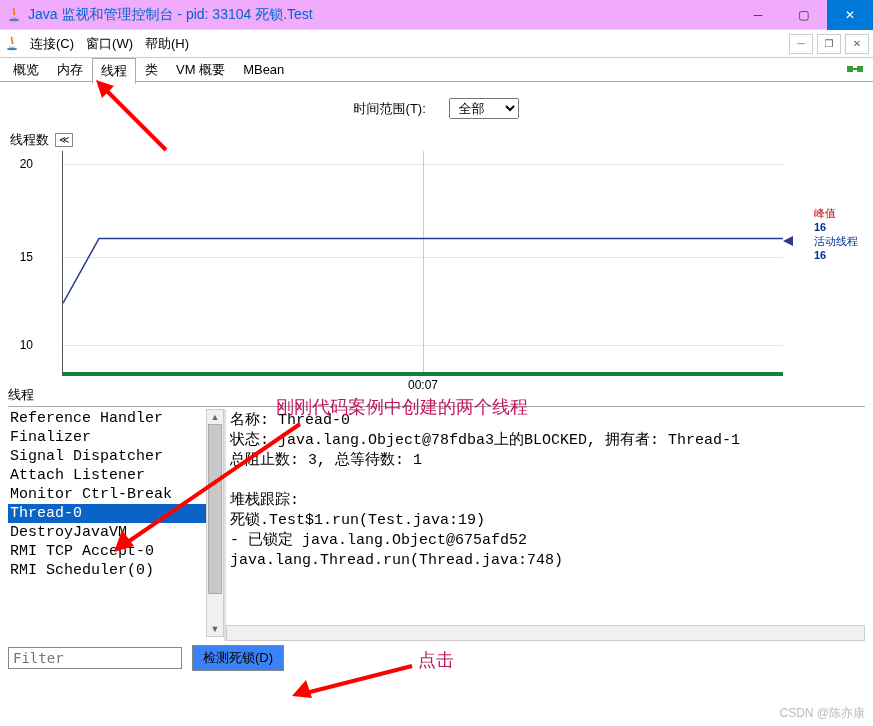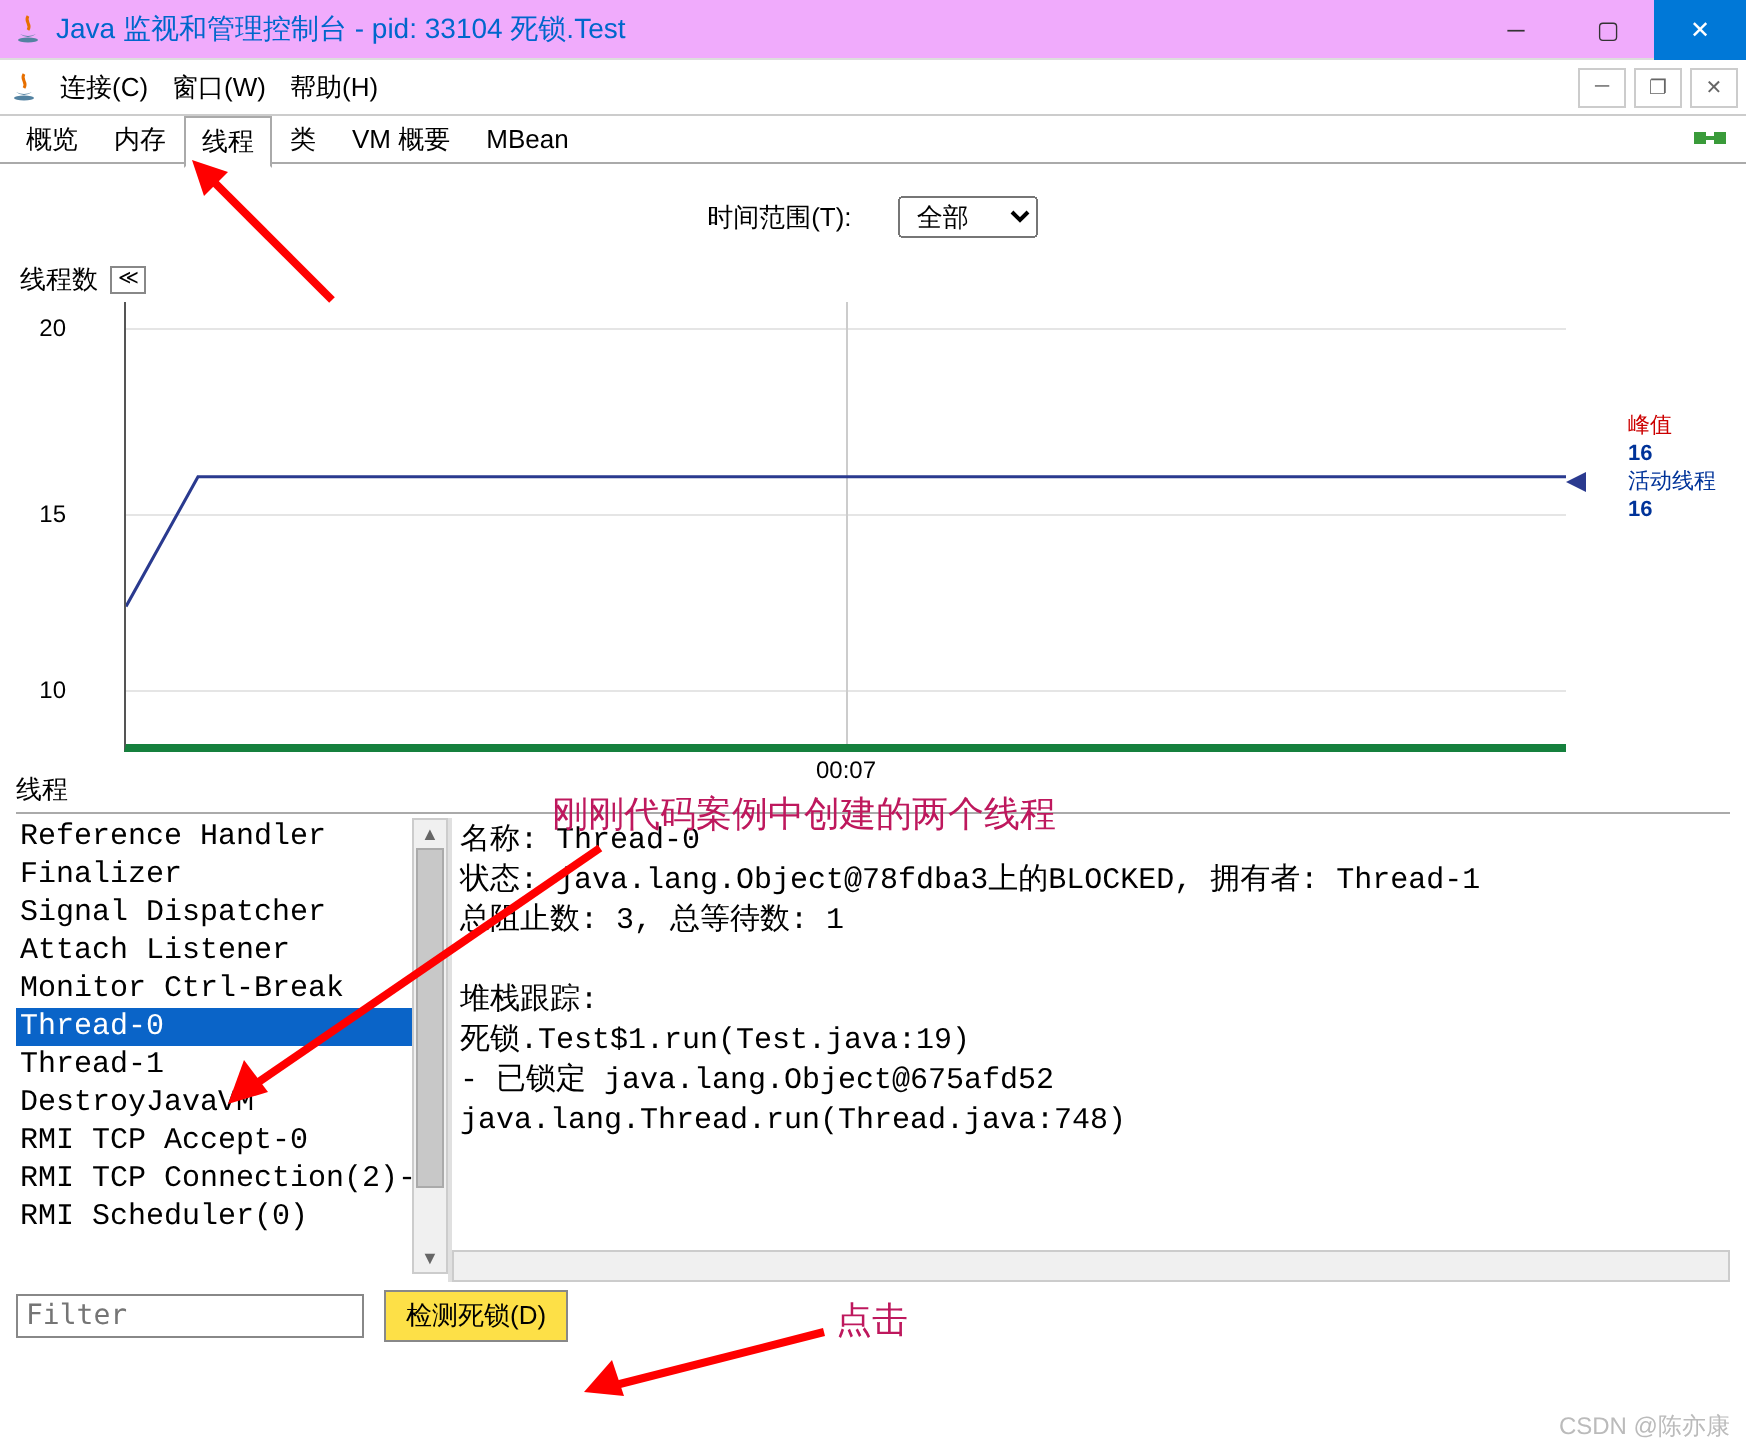--- a/index.html
+++ b/index.html
@@ -54,21 +54,21 @@
 .thread-scroll { position: absolute; right: 0; top: 0; width: 18px; height: 228px; background: #f0f0f0; border: 1px solid #ccc; }
 .thread-scroll .thumb { background: #c8c8c8; border: 1px solid #aaa; position: absolute; left: 1px; right: 1px; top: 14px; height: 170px; }
 .thread-scroll .arr { position: absolute; left: 0; right: 0; height: 14px; text-align: center; font-size: 9px; color: #666; line-height: 14px; }
 
 .thread-detail { flex: 1; padding: 2px 4px; font-family: "SimSun","Courier New",monospace; font-size: 15px; border-left: 2px solid #e0e0e0; overflow: hidden; position: relative; }
 .thread-detail .row { white-space: nowrap; line-height: 20px; }
 .detail-scroll-h { position: absolute; bottom: 0; left: 0; right: 0; height: 16px; background: #f0f0f0; border: 1px solid #ccc; }
 
 .bottom-bar { display: flex; align-items: center; padding: 4px 8px; gap: 10px; }
 .bottom-bar input { width: 174px; padding: 2px 4px; font-size: 14px; font-family: monospace; color: #888; border: 1px solid #888; }
-.bottom-bar button { padding: 3px 10px; font-size: 13px; background: #fde047; border: 1px solid #888; }
+.bottom-bar button { padding: 3px 10px; font-size: 13px; background: #3b82f6; border: 1px solid #888; }
 
 .watermark { position: absolute; right: 8px; bottom: 4px; color: #bbb; font-size: 12px; }
 
 svg.arrow { position: absolute; pointer-events: none; }
 </style>
 </head>
 <body>
 
 <div class="titlebar">
   <span class="java-icon">
@@ -160,24 +160,22 @@
   <div class="threads-label">线程</div>
   <div class="threads-split">
     <div class="thread-list-wrap">
       <div class="thread-list" id="thread-list">
           <div class="item">Reference Handler</div>
           <div class="item">Finalizer</div>
           <div class="item">Signal Dispatcher</div>
           <div class="item">Attach Listener</div>
           <div class="item">Monitor Ctrl-Break</div>
           <div class="item selected">Thread-0</div>
-          <div class="item">Thread-1</div>
           <div class="item">DestroyJavaVM</div>
           <div class="item">RMI TCP Accept-0</div>
-          <div class="item">RMI TCP Connection(2)-</div>
           <div class="item">RMI Scheduler(0)</div>
         </div>
       <div class="thread-scroll">
         <div class="arr" style="top:0">▲</div>
         <div class="thumb"></div>
         <div class="arr" style="bottom:0">▼</div>
       </div>
     </div>
     <div class="thread-detail">
       <div class="row"><span>名称:</span> <span>Thread-0</span></div>

